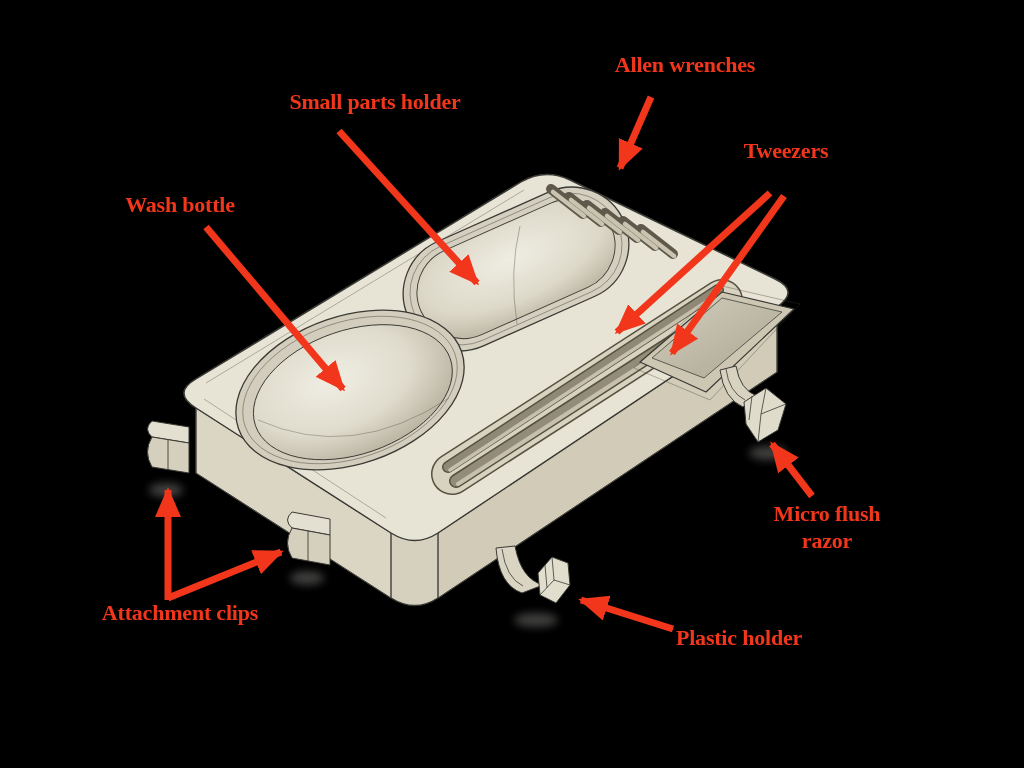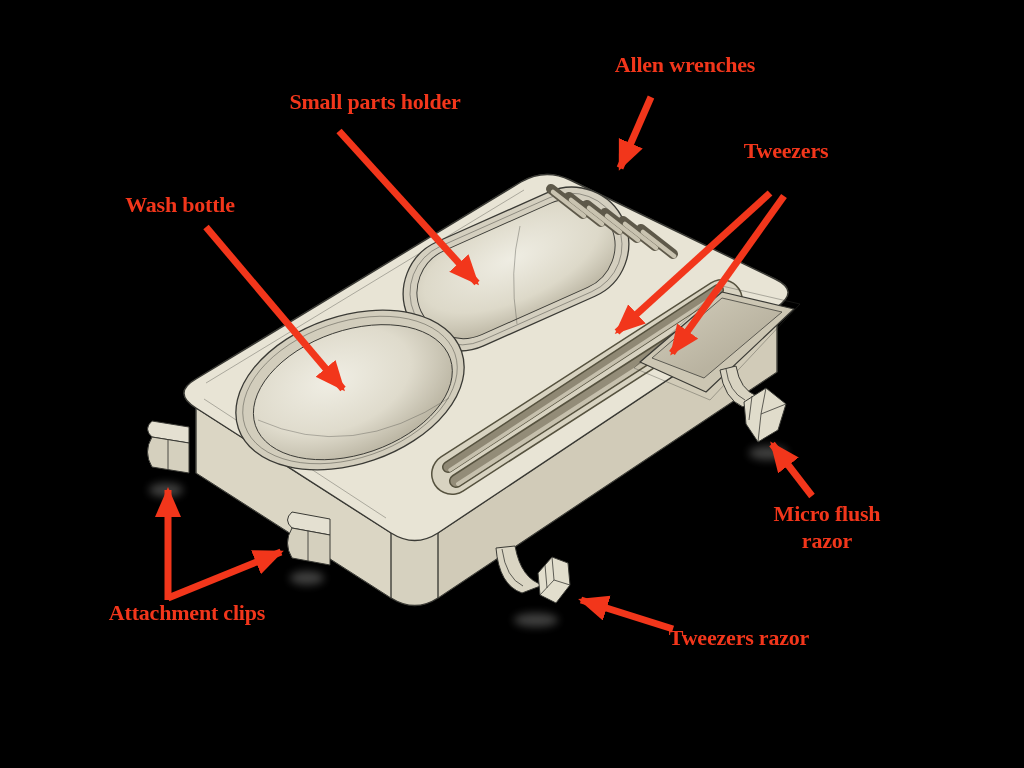--- a/index.html
+++ b/index.html
@@ -171,21 +171,21 @@
 
   <div class="ann" style="left:180px;top:204px;">
     <span>Wash bottle</span>
   </div>
 
   <div class="ann" style="left:827px;top:527px;">
     <span>Micro flush</span><br>
     <span>razor</span>
   </div>
 
-  <div class="ann" style="left:180px;top:612px;margin-left:7px;">
+  <div class="ann" style="left:180px;top:612px;">
     <span>Attachment clips</span>
   </div>
 
   <div class="ann" style="left:739px;top:637px;">
-    <span>Tweezers razor</span>
+    <span>Plastic holder</span>
   </div>
 
 </div>
 
 </body></html>

